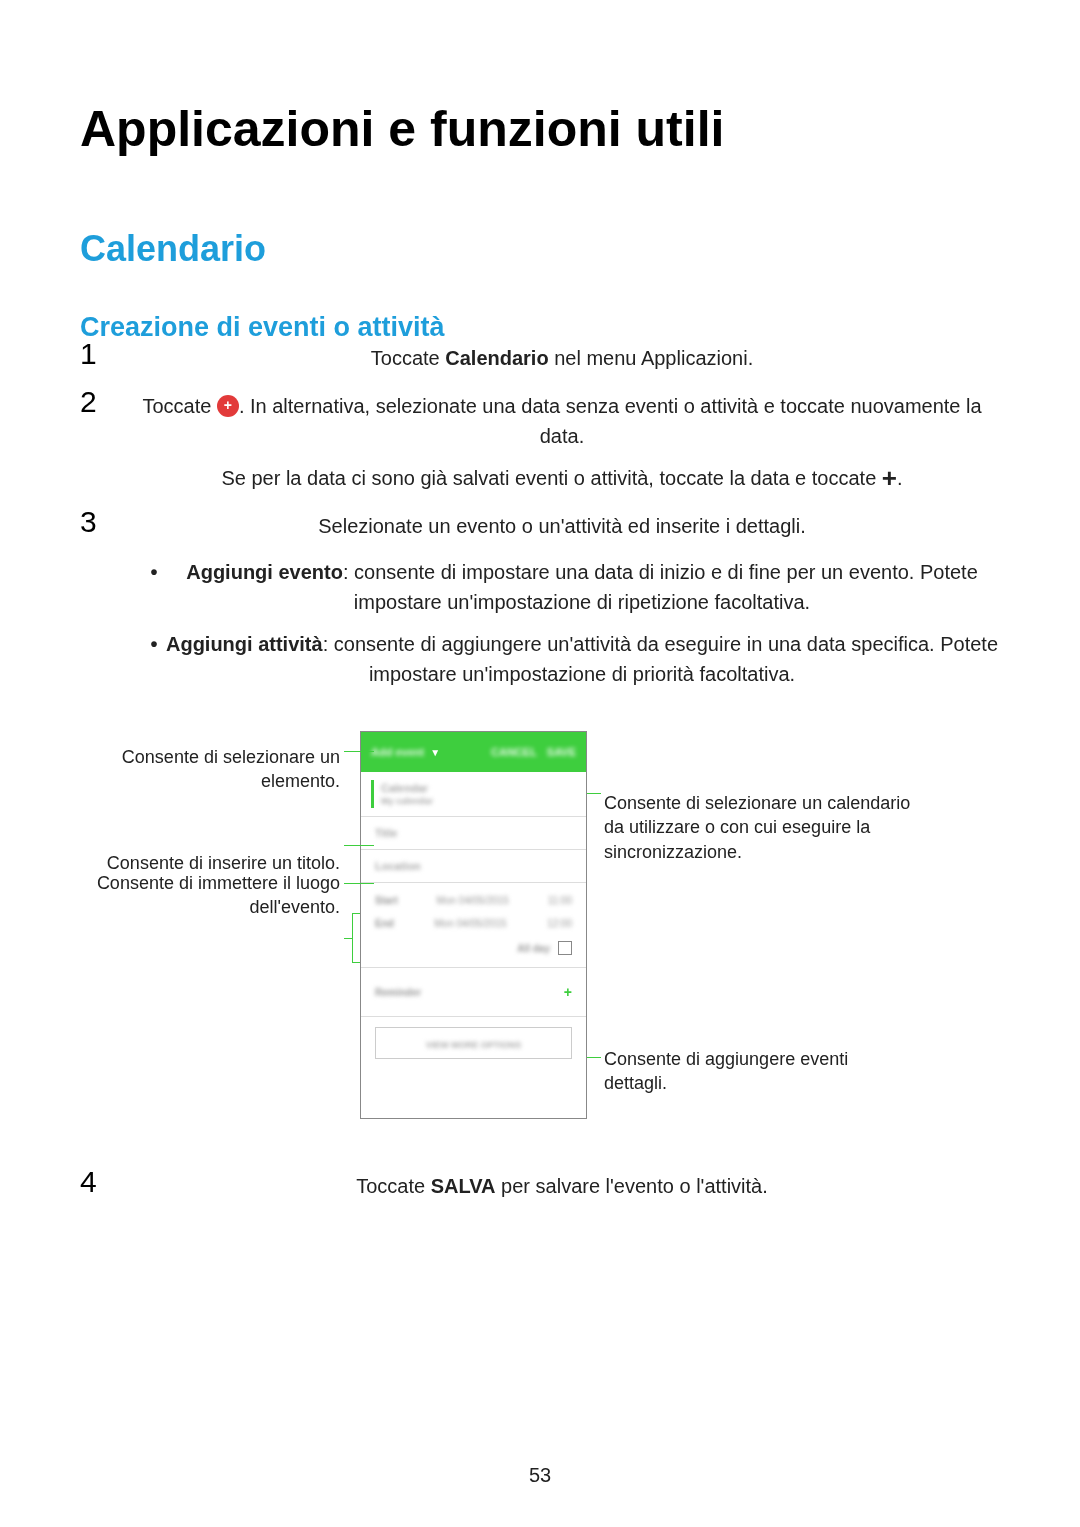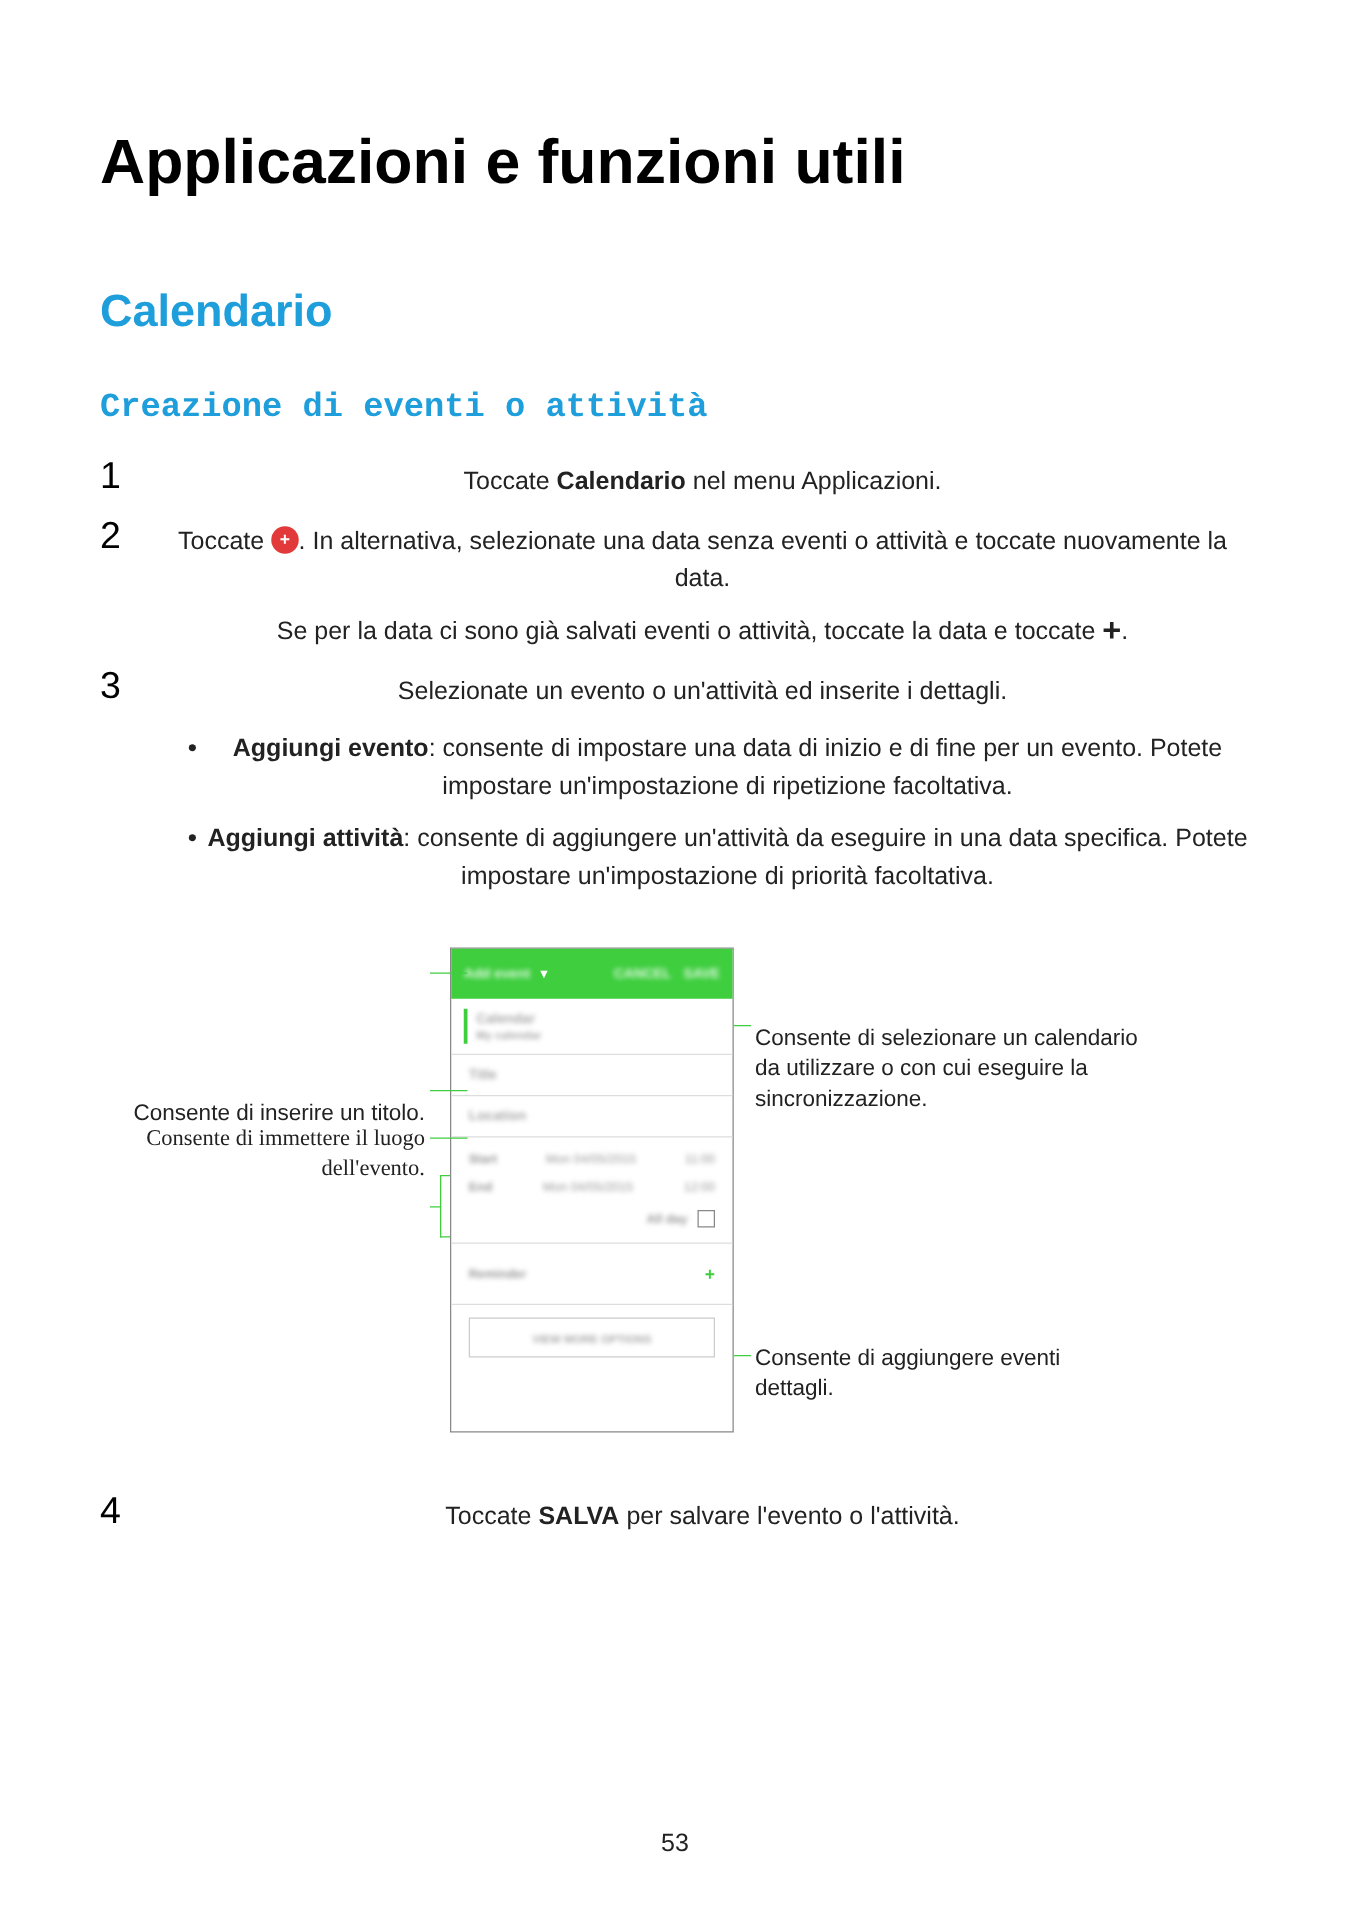--- a/index.html
+++ b/index.html
@@ -25,22 +25,20 @@
     .section-title {
       font-size: 36px;
       font-weight: 700;
       color: #1e9edb;
       margin-bottom: 42px;
     }
     .subsection-title {
       font-size: 27px;
       font-weight: 700;
       color: #1e9edb;
-      margin-bottom: 28px;
-      font-family: Liberation Mono, monospace;
     }
     .step {
       display: flex;
       margin-bottom: 18px;
       align-items: flex-start;
     }
     .step-number {
       font-size: 30px;
       font-weight: 400;
       color: #000;
@@ -317,26 +315,27 @@
       <div class="phone-row">
         <span class="phone-label">Reminder</span>
         <span class="reminder-plus">+</span>
       </div>
     </div>
     <div class="view-more-btn">
       <span class="blur-text" style="font-size:9px;">VIEW MORE OPTIONS</span>
     </div>
   </div>
 
+  <div class="callout callout-left" style="top:14px;left:0;width:260px;">Consente di selezionare un elemento.</div>
   <div class="callout-line-h" style="top:20px;left:264px;width:30px;"></div>
 
   <div class="callout callout-left" style="top:120px;left:0;width:260px;">Consente di inserire un titolo.</div>
   <div class="callout-line-h" style="top:114px;left:264px;width:30px;"></div>
 
-  <div class="callout callout-left" style="top:140px;left:0;width:260px;font-family:Liberation Serif, serif;">Consente di immettere il luogo dell'evento.</div>
+  <div class="callout callout-left" style="top:140px;left:0;width:260px;">Consente di immettere il luogo dell'evento.</div>
   <div class="callout-line-h" style="top:152px;left:264px;width:30px;"></div>
 
   <div class="bracket" style="top:182px;left:272px;height:50px;"></div>
   <div class="callout-line-h" style="top:207px;left:264px;width:8px;"></div>
 
   <div class="callout" style="top:60px;left:524px;width:310px;">Consente di selezionare un calendario da utilizzare o con cui eseguire la sincronizzazione.</div>
   <div class="callout-line-h" style="top:62px;left:507px;width:14px;"></div>
 
   <div class="callout" style="top:316px;left:524px;width:310px;">Consente di aggiungere eventi dettagli.</div>
   <div class="callout-line-h" style="top:326px;left:507px;width:14px;"></div>

